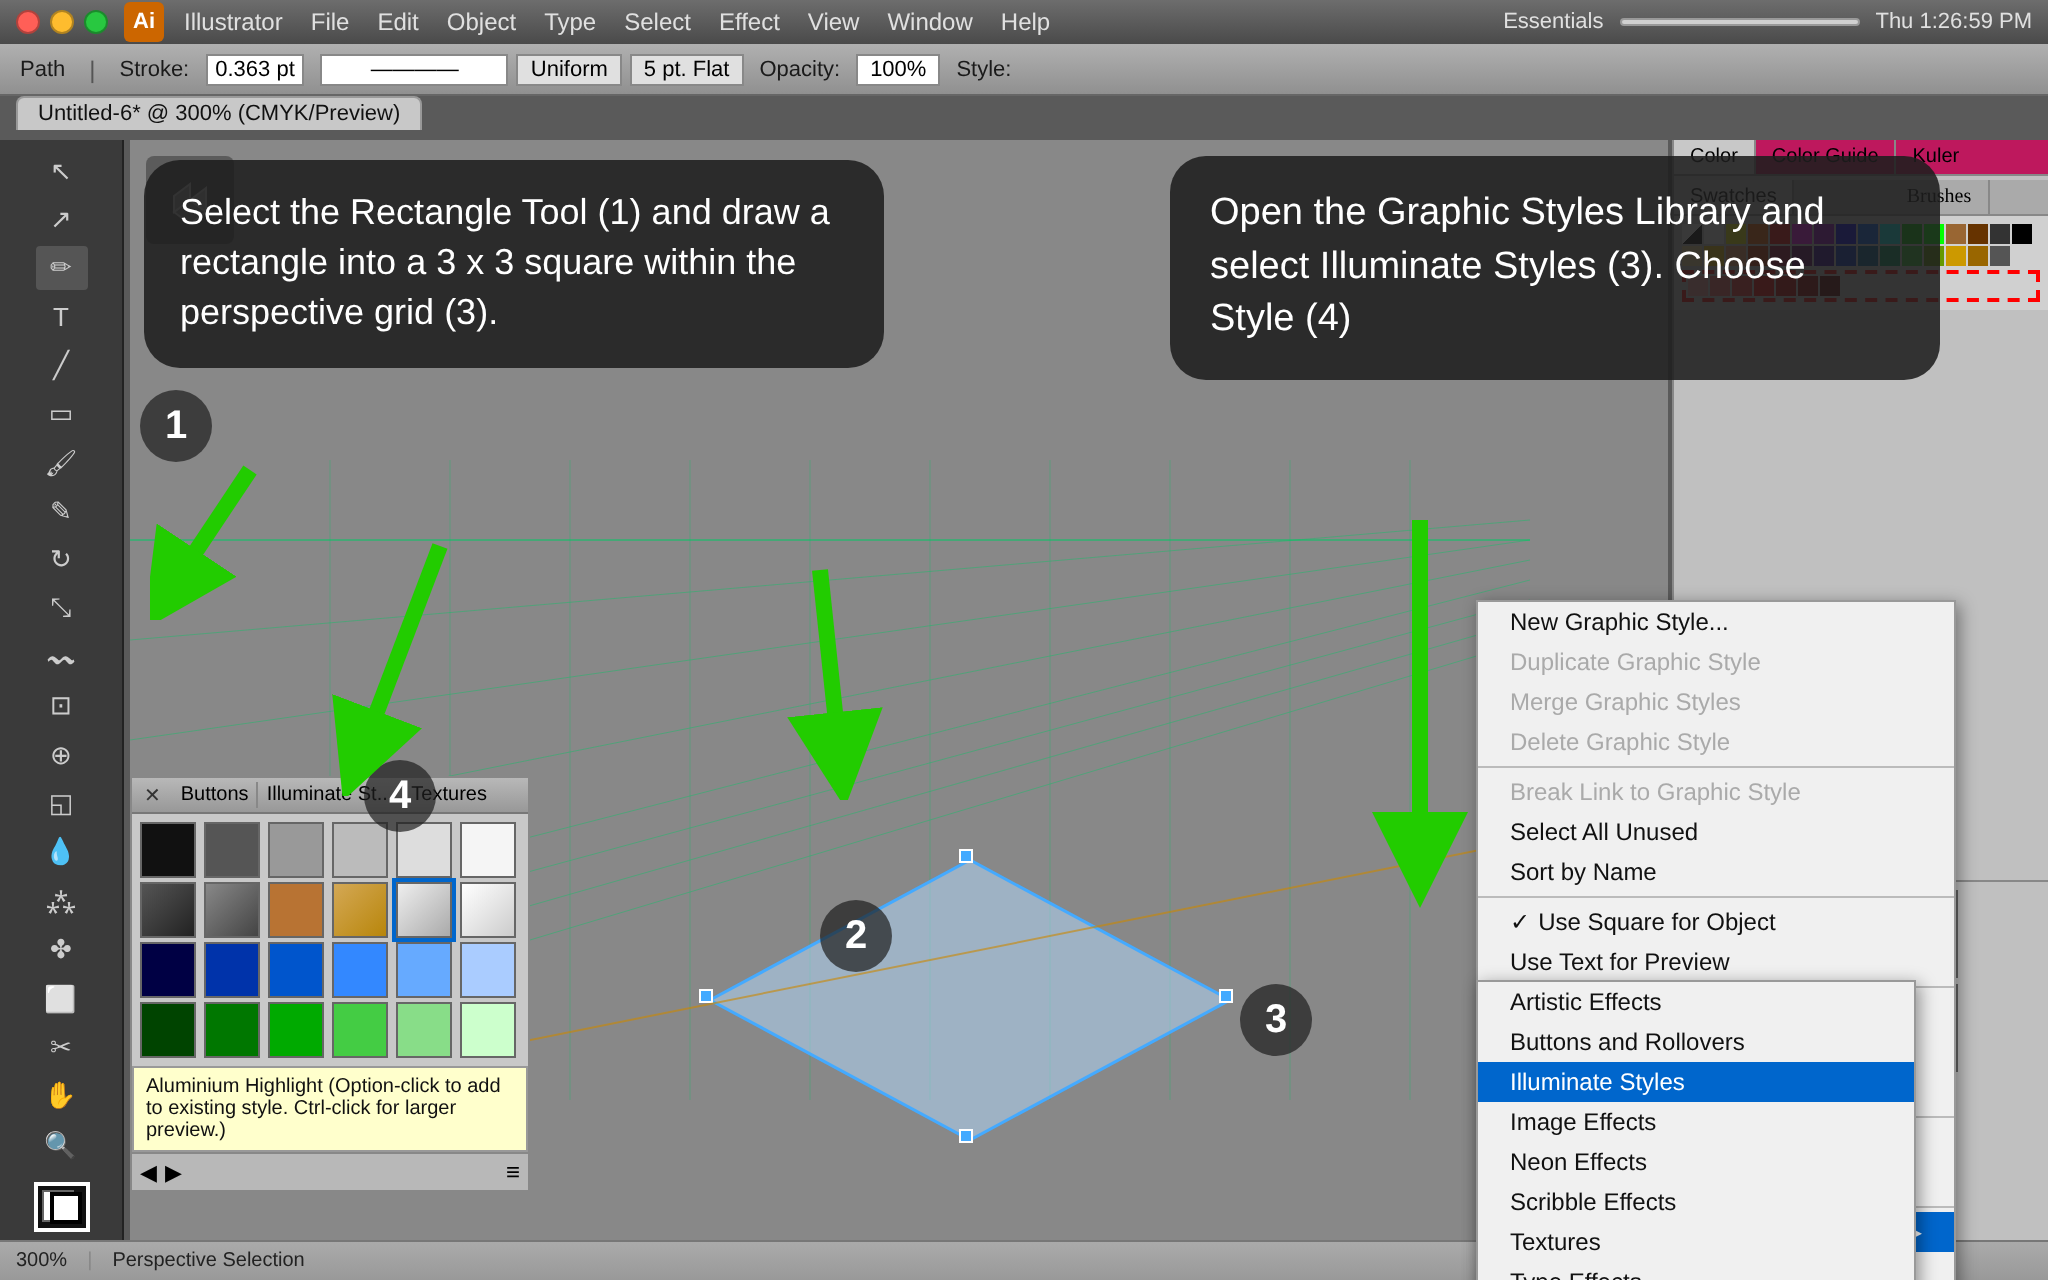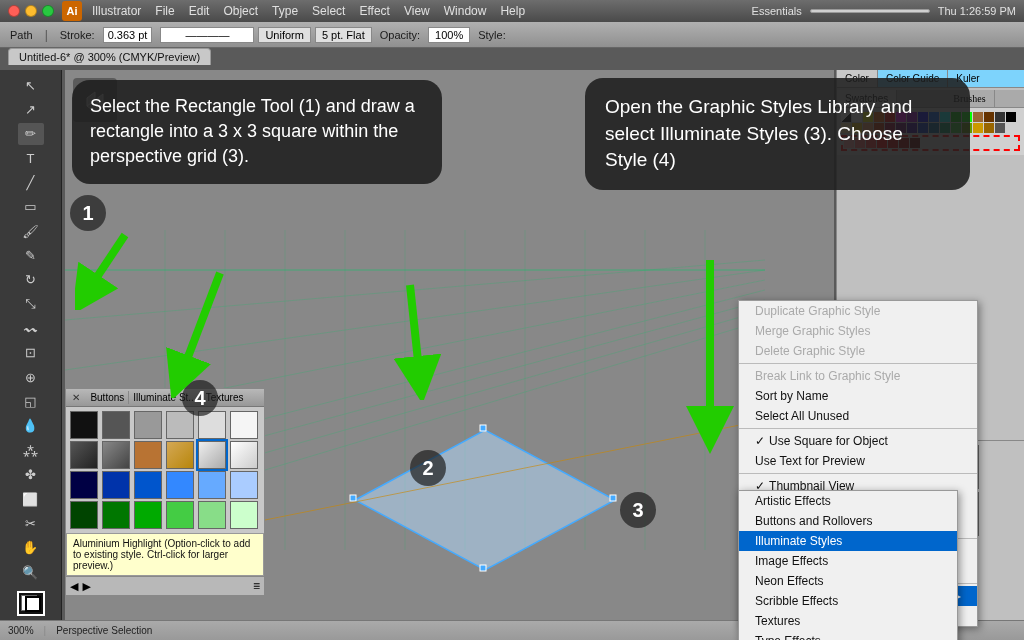--- a/index.html
+++ b/index.html
@@ -434,27 +434,28 @@
   <div style="background:#ffffcc;border:1px solid #999;padding:4px 6px;font-size:10px;color:#111;margin:0;">Aluminium Highlight (Option-click to add to existing style. Ctrl-click for larger preview.)</div>
 
   <div style="display:flex;align-items:center;padding:2px 4px;background:#b8b8b8;border-top:1px solid #888;gap:4px;">
     <span style="font-size:11px;cursor:pointer;">◀</span>
     <span style="font-size:11px;cursor:pointer;">▶</span>
     <span style="margin-left:auto;">≡</span>
   </div>
 </div>
 
 <div class="context-menu">
+  <div class="menu-item">New Graphic Style...</div>
   <div class="menu-item disabled">Duplicate Graphic Style</div>
   <div class="menu-item disabled">Merge Graphic Styles</div>
   <div class="menu-item disabled">Delete Graphic Style</div>
   <div class="menu-separator"></div>
   <div class="menu-item disabled">Break Link to Graphic Style</div>
+  <div class="menu-item">Select All Unused</div>
   <div class="menu-item">Sort by Name</div>
-  <div class="menu-item">Select All Unused</div>
   <div class="menu-separator"></div>
   <div class="menu-item menu-item-check">Use Square for Object</div>
   <div class="menu-item">Use Text for Preview</div>
   <div class="menu-separator"></div>
   <div class="menu-item menu-item-check">Thumbnail View</div>
   <div class="menu-item">Small List View</div>
   <div class="menu-item">Large List View</div>
   <div class="menu-separator"></div>
   <div class="menu-item menu-item-check">Override Character Color</div>
   <div class="menu-item">Graphic Style Options...</div>
@@ -470,21 +471,21 @@
   <div class="gs-lib-item">Image Effects</div>
   <div class="gs-lib-item">Neon Effects</div>
   <div class="gs-lib-item">Scribble Effects</div>
   <div class="gs-lib-item">Textures</div>
   <div class="gs-lib-item">Type Effects</div>
 
 </div>
 
 <div class="right-panel">
 
-  <div style="display:flex;background:#7dd3fc;border-bottom:1px solid #888;">
+  <div style="display:flex;background:#be185d;border-bottom:1px solid #888;">
     <span style="padding:3px 8px;font-size:10px;background:#c8c8c8;border-right:1px solid #888;cursor:pointer;">Color</span>
     <span style="padding:3px 8px;font-size:10px;border-right:1px solid #888;cursor:pointer;">Color Guide</span>
     <span style="padding:3px 8px;font-size:10px;cursor:pointer;">Kuler</span>
   </div>
 
   <div style="display:flex;background:#aaa;border-bottom:1px solid #888;margin-top:2px;gap:48px;">
     <span style="padding:3px 8px;font-size:10px;background:#c8c8c8;border-right:1px solid #888;cursor:pointer;">Swatches</span>
     <span style="padding:3px 8px;font-size:10px;border-right:1px solid #888;cursor:pointer;font-family:Liberation Serif, serif;">Brushes</span>
     <span style="padding:3px 8px;font-size:10px;cursor:pointer;">Symbols</span>
   </div>

